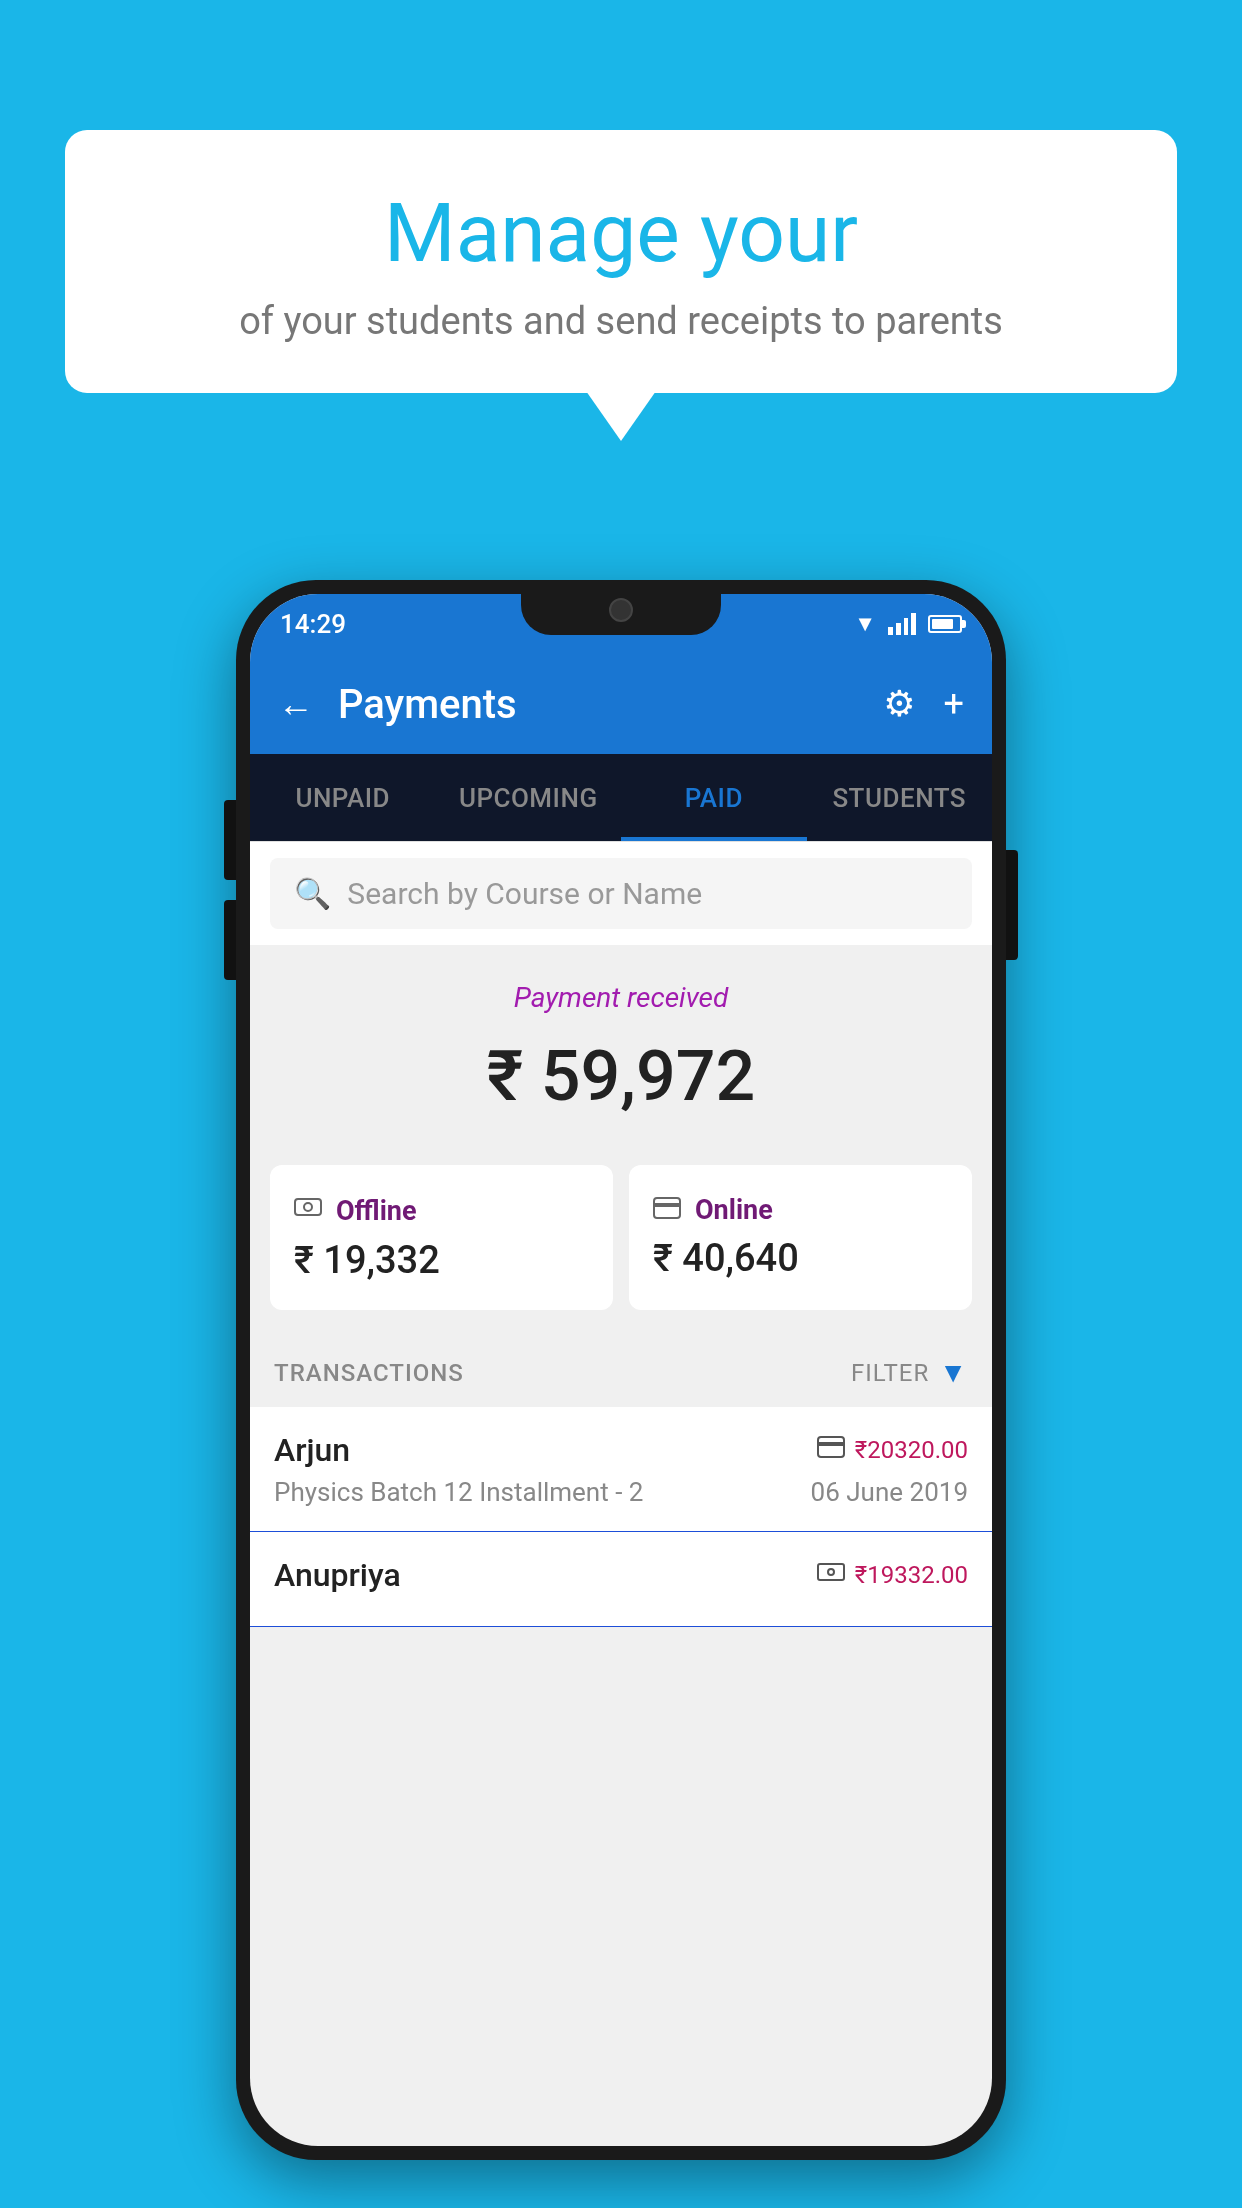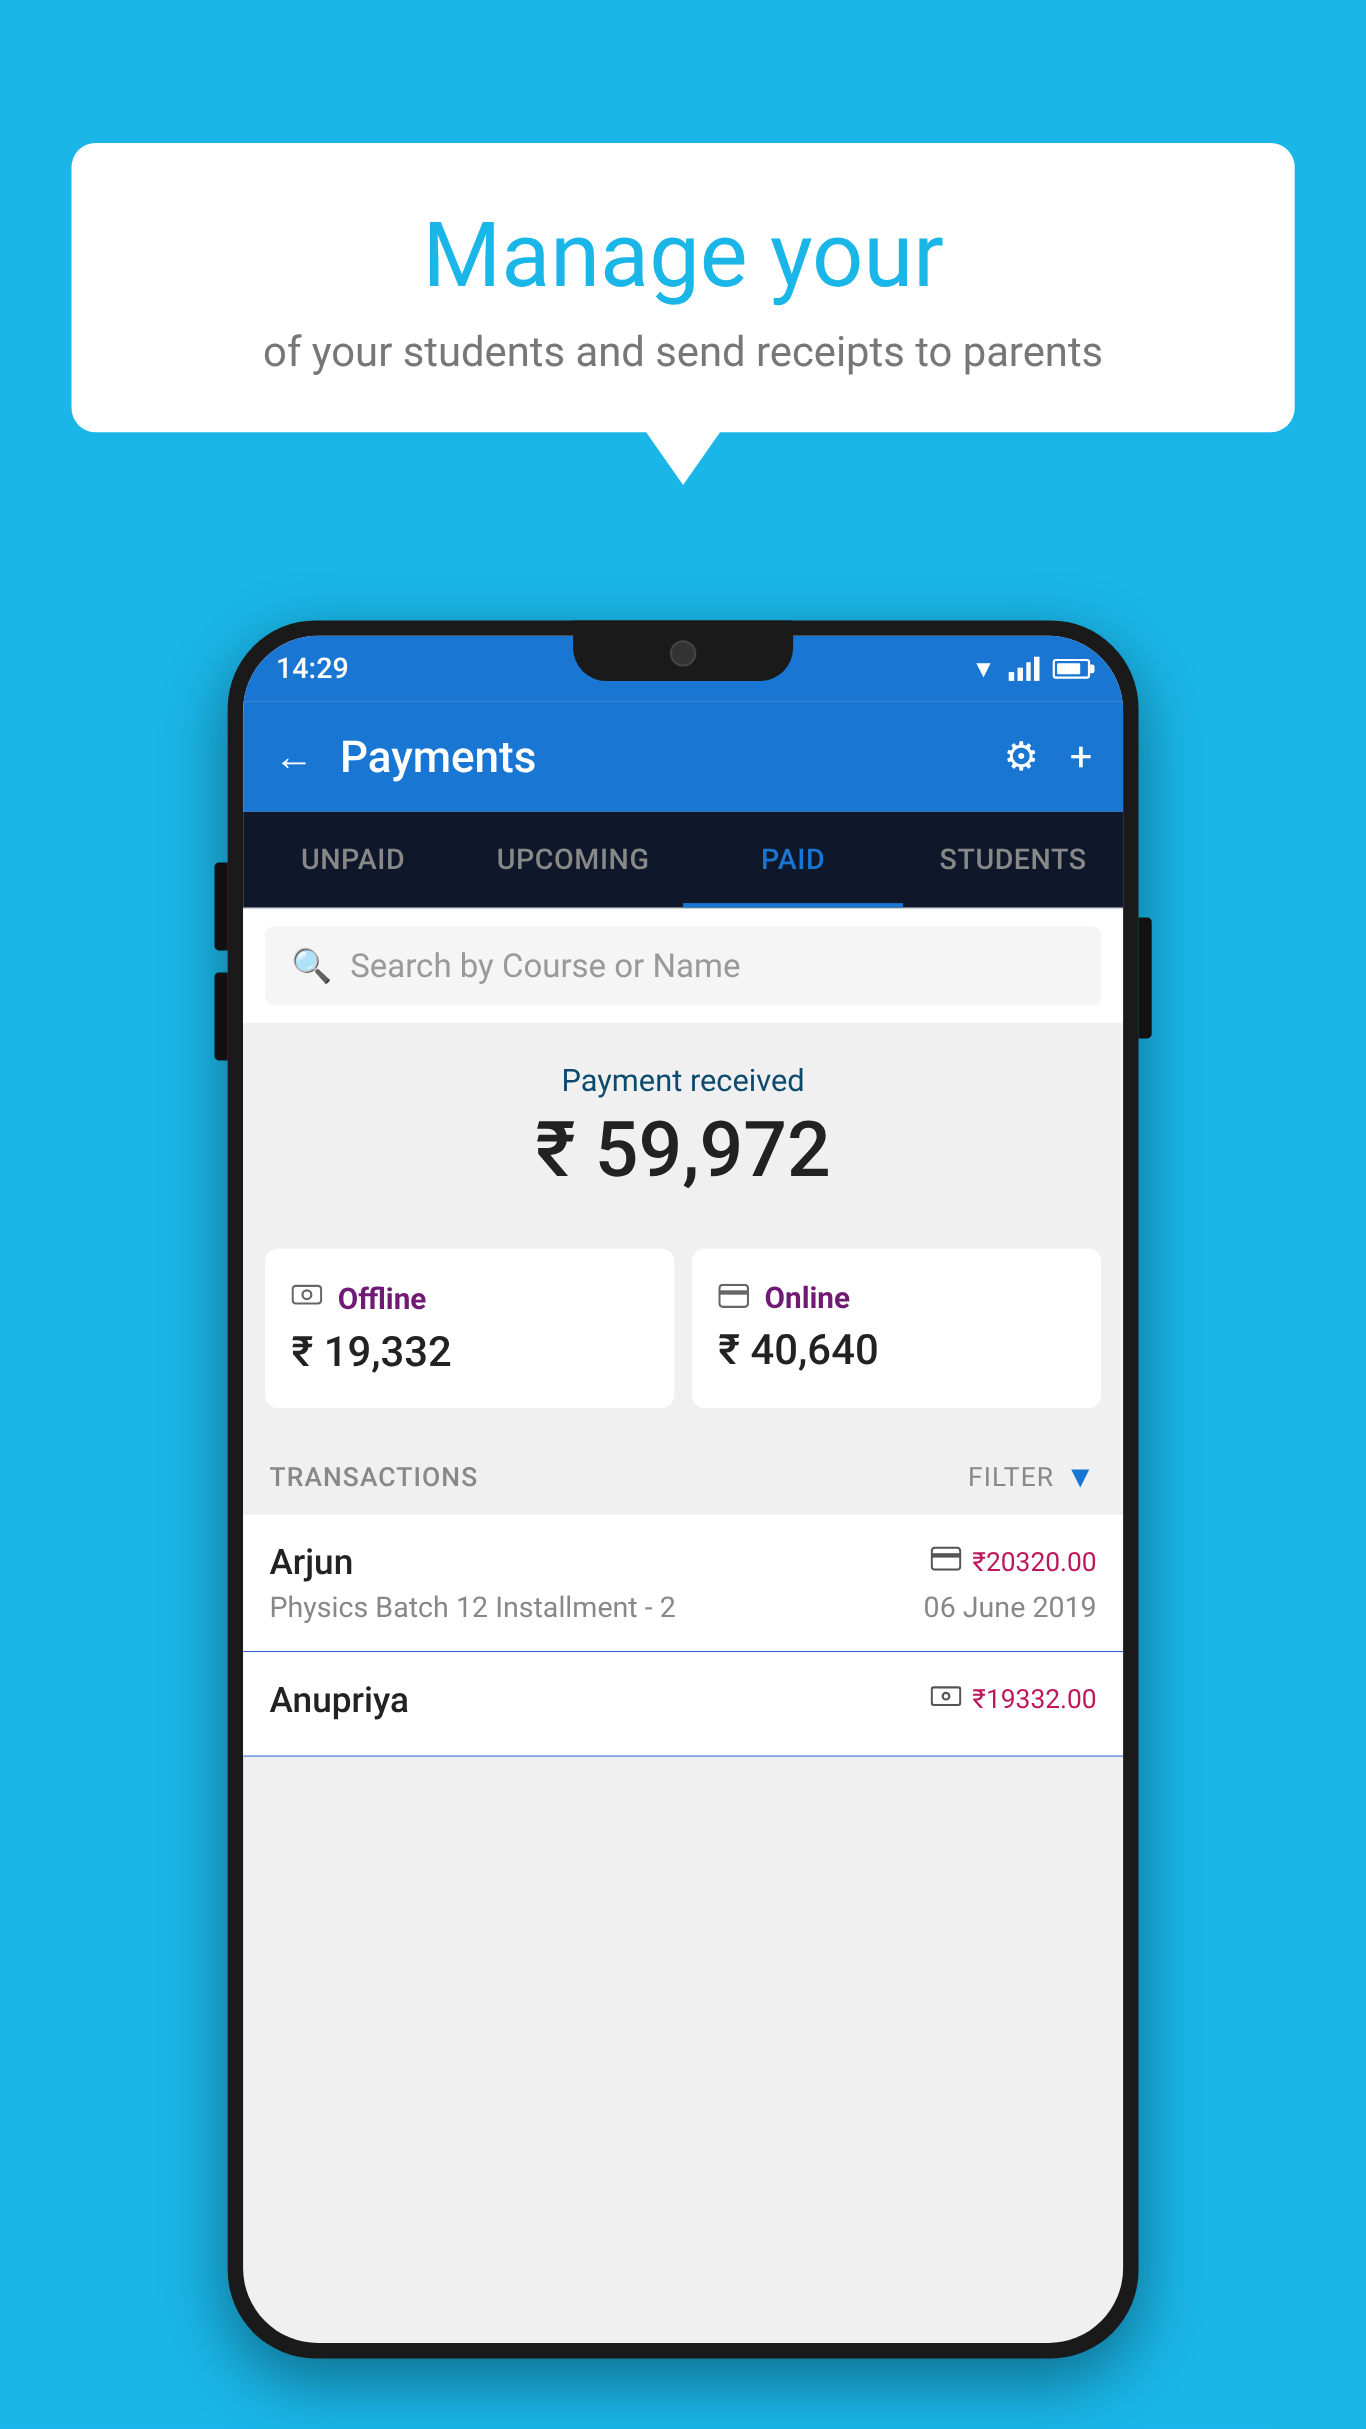--- a/index.html
+++ b/index.html
@@ -51,24 +51,24 @@
 
     .bubble-subtitle {
       font-size: 38px;
       color: #777;
       font-weight: 400;
     }
 
     
     .phone-frame {
       position: absolute;
-      top: 564px;
+      top: 580px;
       left: 50%;
       transform: translateX(-50%);
-      width: 828px;
+      width: 770px;
       height: 1580px;
       background: #1a1a1a;
       border-radius: 80px;
       padding: 0;
       box-shadow: 0 20px 60px rgba(0,0,0,0.4);
     }
 
     
     .phone-notch {
       position: absolute;
@@ -274,23 +274,24 @@
     }
 
     
     .payment-section {
       background: #f0f0f0;
       padding: 36px 0 28px 0;
       text-align: center;
     }
 
     .payment-label {
-      color: #0c4a6e;
+      color: #a21caf;
       font-size: 28px;
-      margin-bottom: 6px;
+      margin-bottom: 21px;
+      font-style: italic;
     }
 
     .payment-amount {
       color: #222;
       font-size: 70px;
       font-weight: 500;
     }
 
     
     .payment-cards {

